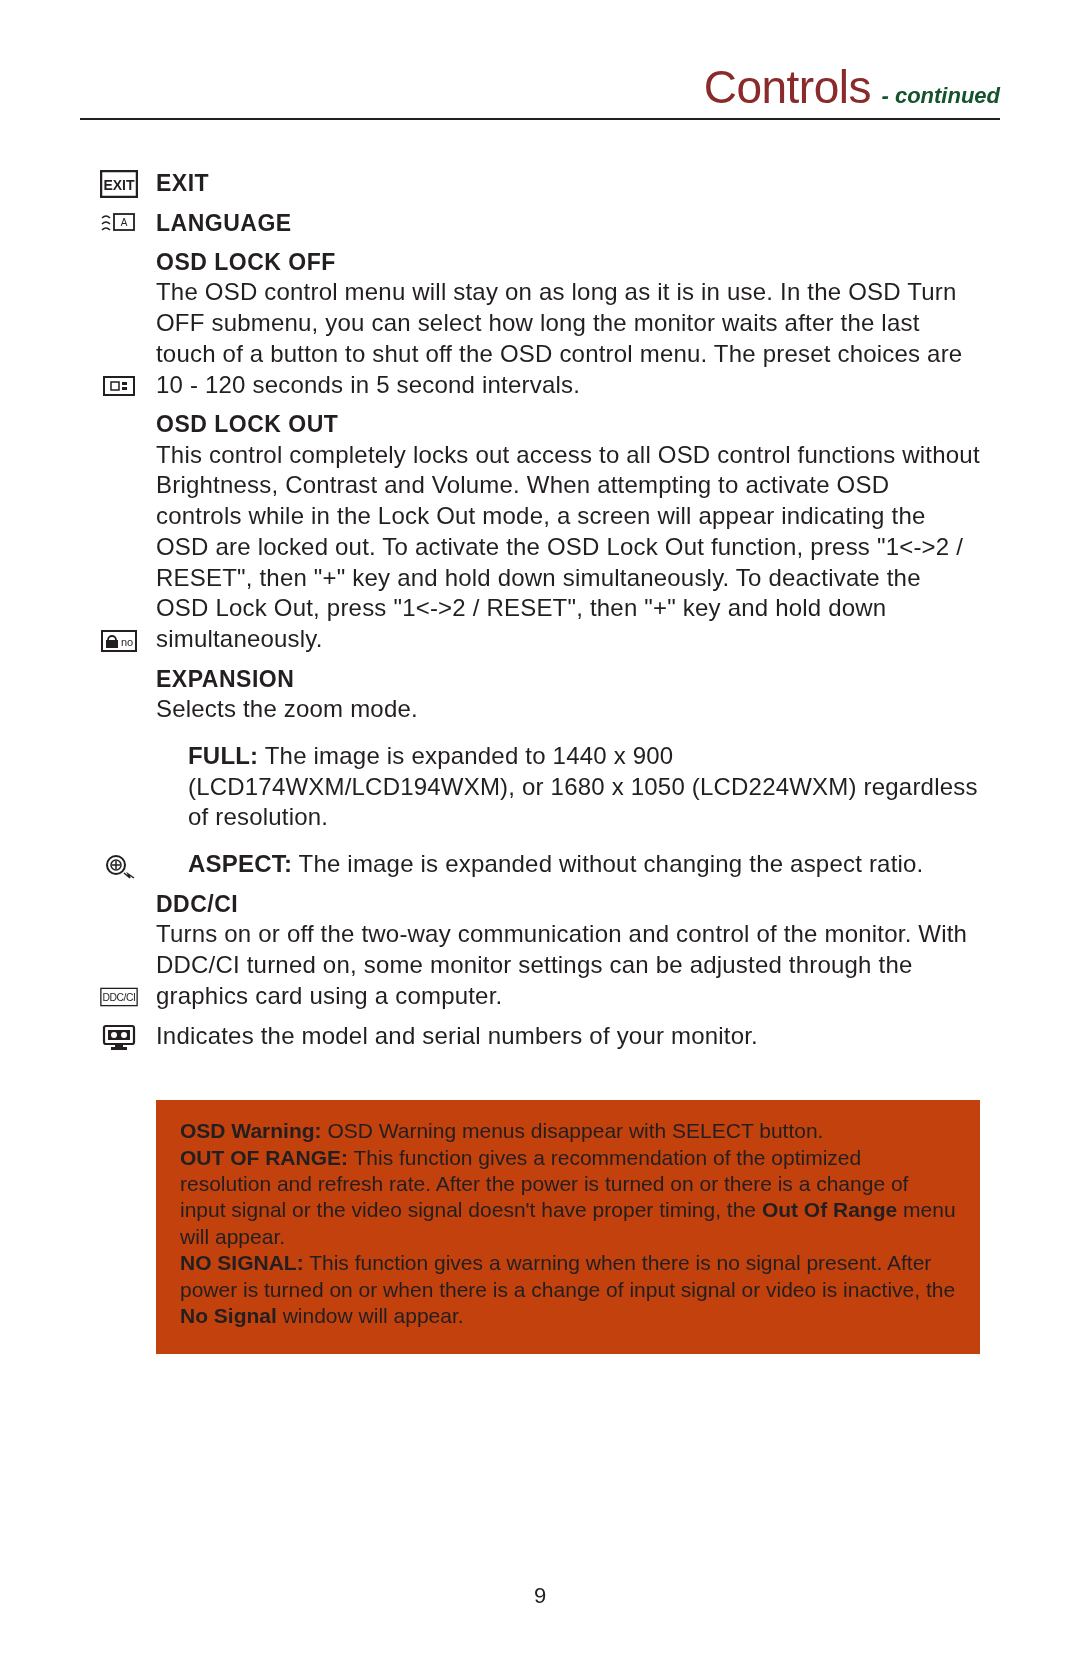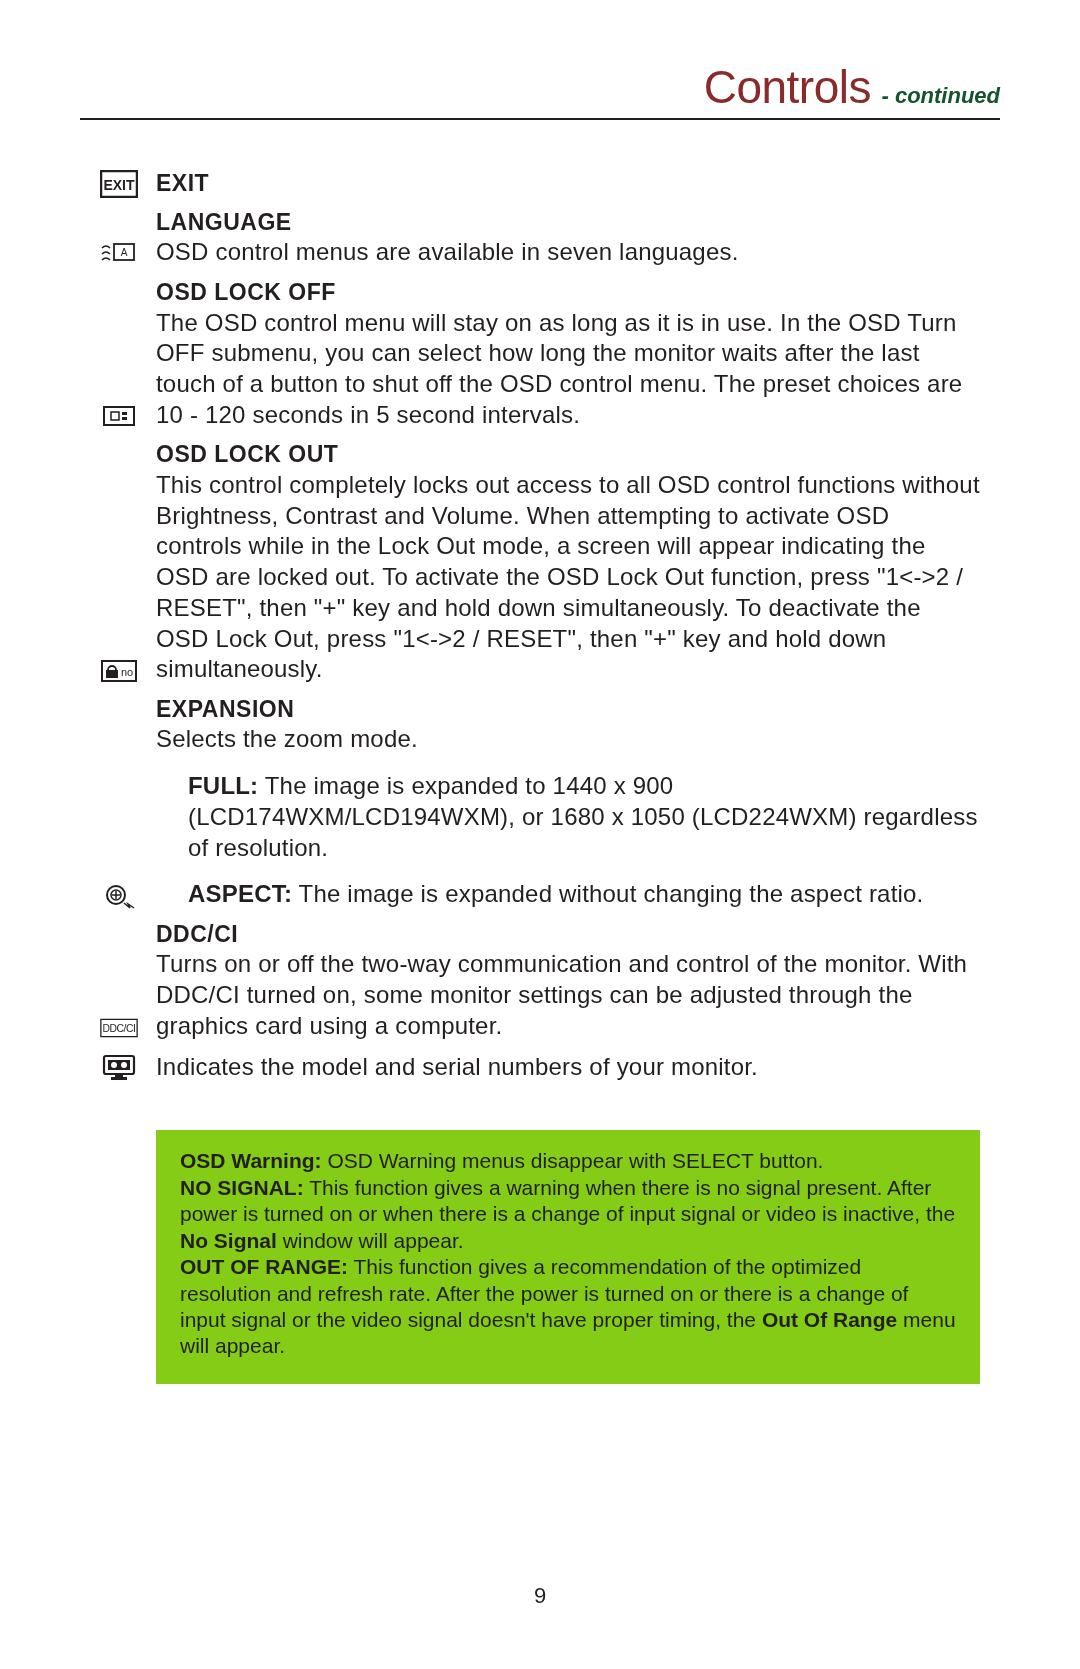--- a/index.html
+++ b/index.html
@@ -73,21 +73,21 @@
   .sub-indent {
     padding-left: 32px;
     margin-top: 16px;
   }
   .sub-label {
     font-weight: 700;
   }
   .warning-box {
     margin-left: 56px;
     margin-top: 48px;
-    background: #84cc16;
+    background: #c2410c;
     padding: 18px 24px 24px 24px;
     font-size: 21px;
     line-height: 1.26;
   }
   .warning-box .bold {
     font-weight: 700;
   }
   .page-num {
     position: absolute;
     bottom: 60px;
@@ -130,21 +130,20 @@
         <div class="icon-box">
           <svg width="38" height="28" viewBox="0 0 38 28">
             <rect x="14" y="4" width="20" height="16" fill="none" stroke="#231f20" stroke-width="1.8"></rect>
             <text x="24" y="16" text-anchor="middle" font-size="10" font-family="Arial" fill="#231f20">A</text>
             <path d="M2 8 Q 6 4 10 8 M2 14 Q 6 10 10 14 M2 20 Q 6 16 10 20" fill="none" stroke="#231f20" stroke-width="1.5"></path>
           </svg>
         </div>
       </div>
       <div class="text-col">
         <div class="entry-title">LANGUAGE</div>
-        <div class="entry-body">OSD control menus are available in seven languages.</div>
       </div>
     </div>
 
     <div class="entry">
       <div class="icon-col">
         <div class="icon-box">
           <svg width="38" height="28" viewBox="0 0 38 28">
             <rect x="4" y="5" width="30" height="18" fill="none" stroke="#231f20" stroke-width="2"></rect>
             <rect x="11" y="10" width="8" height="8" fill="none" stroke="#231f20" stroke-width="1.5"></rect>
             <rect x="22" y="10" width="5" height="3" fill="#231f20"></rect>
@@ -230,23 +229,23 @@
       <div class="text-col">
         <div class="entry-body">Indicates the model and serial numbers of your monitor.</div>
       </div>
     </div>
 
     <div class="warning-box">
       <div>
         <span class="bold">OSD Warning:</span><span> OSD Warning menus disappear with SELECT button.</span>
       </div>
       <div>
+        <span class="bold">OUT OF RANGE:</span><span> This function gives a recommendation of the optimized resolution and refresh rate. After the power is turned on or there is a change of input signal or the video signal doesn't have proper timing, the </span><span class="bold">Out Of Range</span><span> menu will appear.</span>
+      </div>
+      <div>
         <span class="bold">NO SIGNAL:</span><span> This function gives a warning when there is no signal present. After power is turned on or when there is a change of input signal or video is inactive, the </span><span class="bold">No Signal</span><span> window will appear.</span>
-      </div>
-      <div>
-        <span class="bold">OUT OF RANGE:</span><span> This function gives a recommendation of the optimized resolution and refresh rate. After the power is turned on or there is a change of input signal or the video signal doesn't have proper timing, the </span><span class="bold">Out Of Range</span><span> menu will appear.</span>
       </div>
     </div>
 
   </div>
 
   <div class="page-num">9</div>
 </div>
 
 </body></html>

